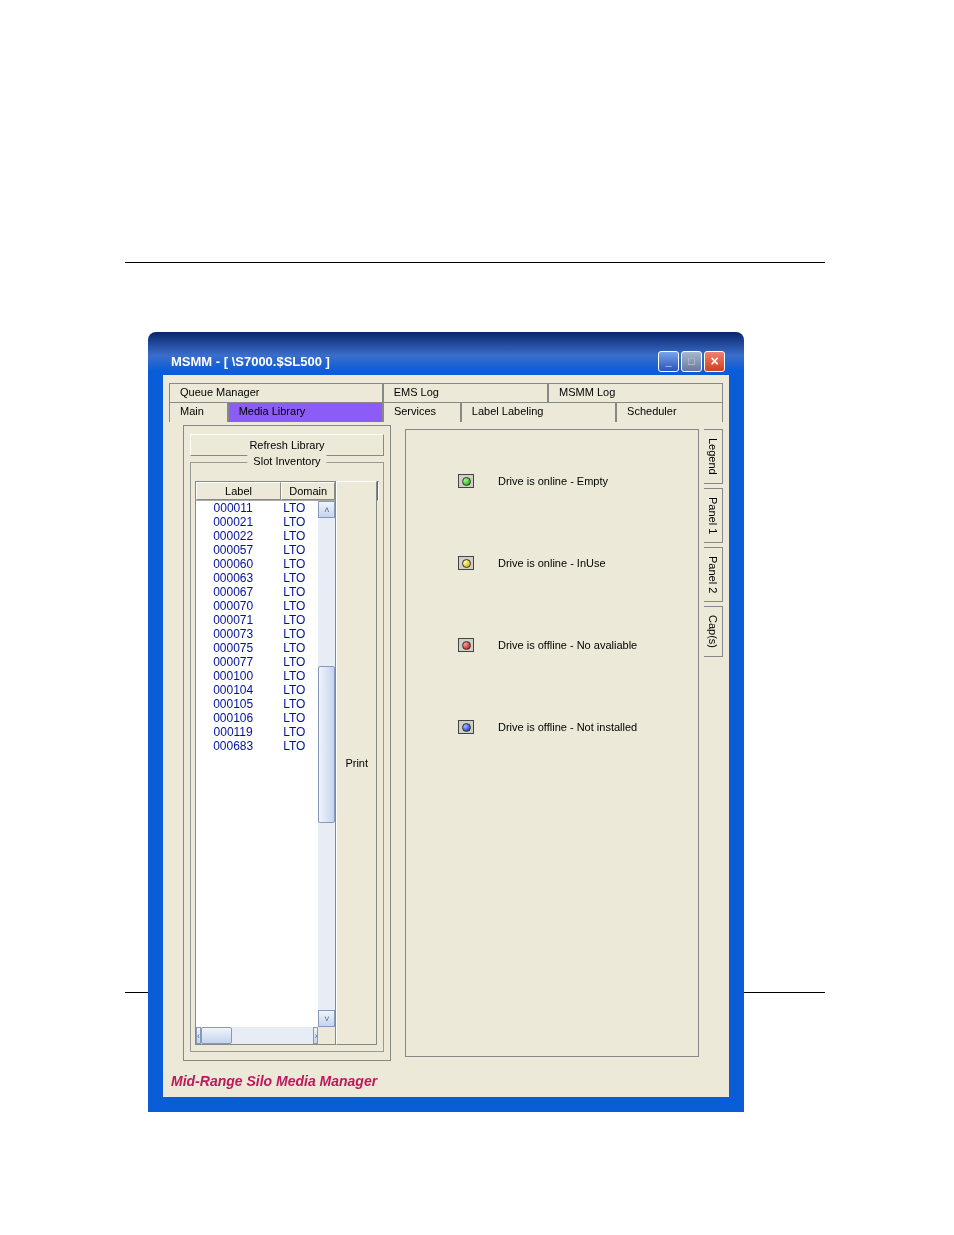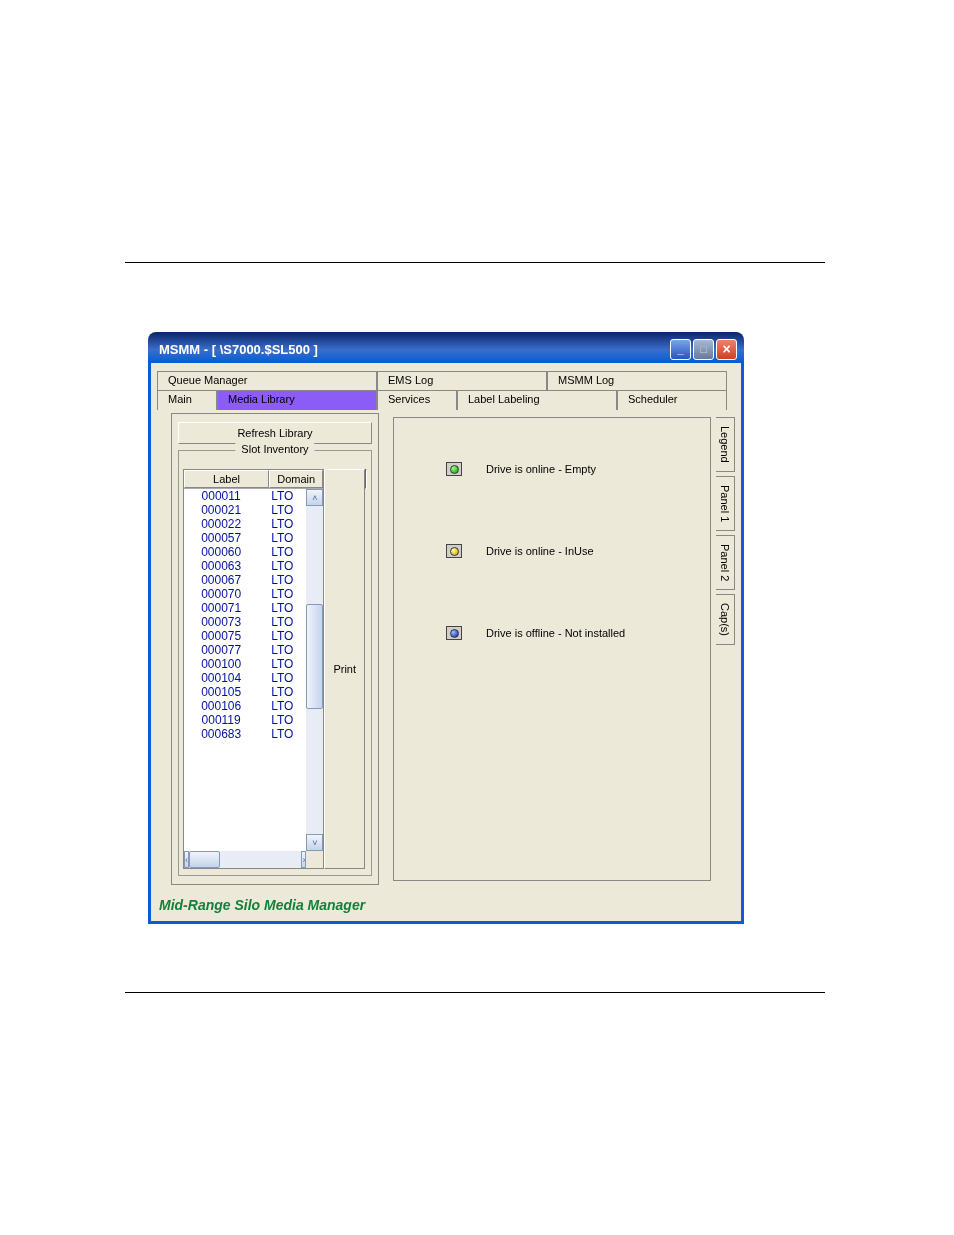--- a/index.html
+++ b/index.html
@@ -29,24 +29,24 @@
       left: 125px;
       width: 700px;
       border: none;
       border-top: 1px solid #000;
     }
     .window {
       position: absolute;
       top: 332px;
       left: 148px;
       width: 596px;
-      height: 592px;
+      height: 780px;
       background: linear-gradient(to bottom, #0a246a 0%, #3a6eca 3%, #0a5dd6 5%, #0a5dd6 100%);
       border-radius: 8px 8px 0 0;
-      padding: 3px;
+      padding: 15px;
     }
     .titlebar {
       height: 28px;
       display: flex;
       align-items: center;
       justify-content: space-between;
       padding: 0 4px 0 8px;
       color: #fff;
       font-weight: bold;
       font-size: 13px;
@@ -304,21 +304,21 @@
       border: 1px solid #333;
     }
     .light-green { background: radial-gradient(circle at 30% 30%, #a0ff80, #00a000); }
     .light-yellow { background: radial-gradient(circle at 30% 30%, #ffffa0, #d0a000); }
     .light-red { background: radial-gradient(circle at 30% 30%, #ffa0a0, #c00000); }
     .light-blue { background: radial-gradient(circle at 30% 30%, #a0c0ff, #0020c0); }
     .footer-text {
       position: absolute;
       bottom: 8px;
       left: 8px;
-      color: #15803d;
+      color: #be185d;
       font-style: italic;
       font-size: 14px;
       font-weight: bold;
     }
   </style>
 </head>
 <body>
 
 <hr class="hr-top">
 <hr class="hr-bottom">
@@ -479,20 +479,26 @@
             <span>Drive is online - Empty</span>
           </div>
           <div class="legend-item">
             <div class="drive-icon">
                 <div class="drive-light light-yellow"></div>
               </div>
             <span>Drive is online - InUse</span>
           </div>
           <div class="legend-item">
             <div class="drive-icon">
+                <div class="drive-light light-red"></div>
+              </div>
+            <span>Drive is offline - No avaliable</span>
+          </div>
+          <div class="legend-item">
+            <div class="drive-icon">
                 <div class="drive-light light-blue"></div>
               </div>
             <span>Drive is offline - Not installed</span>
           </div>
         </div>
         <div class="legend-tabs">
           <div class="vtab">Legend</div>
           <div class="vtab">Panel 1</div>
           <div class="vtab">Panel 2</div>
           <div class="vtab">Cap(s)</div>

